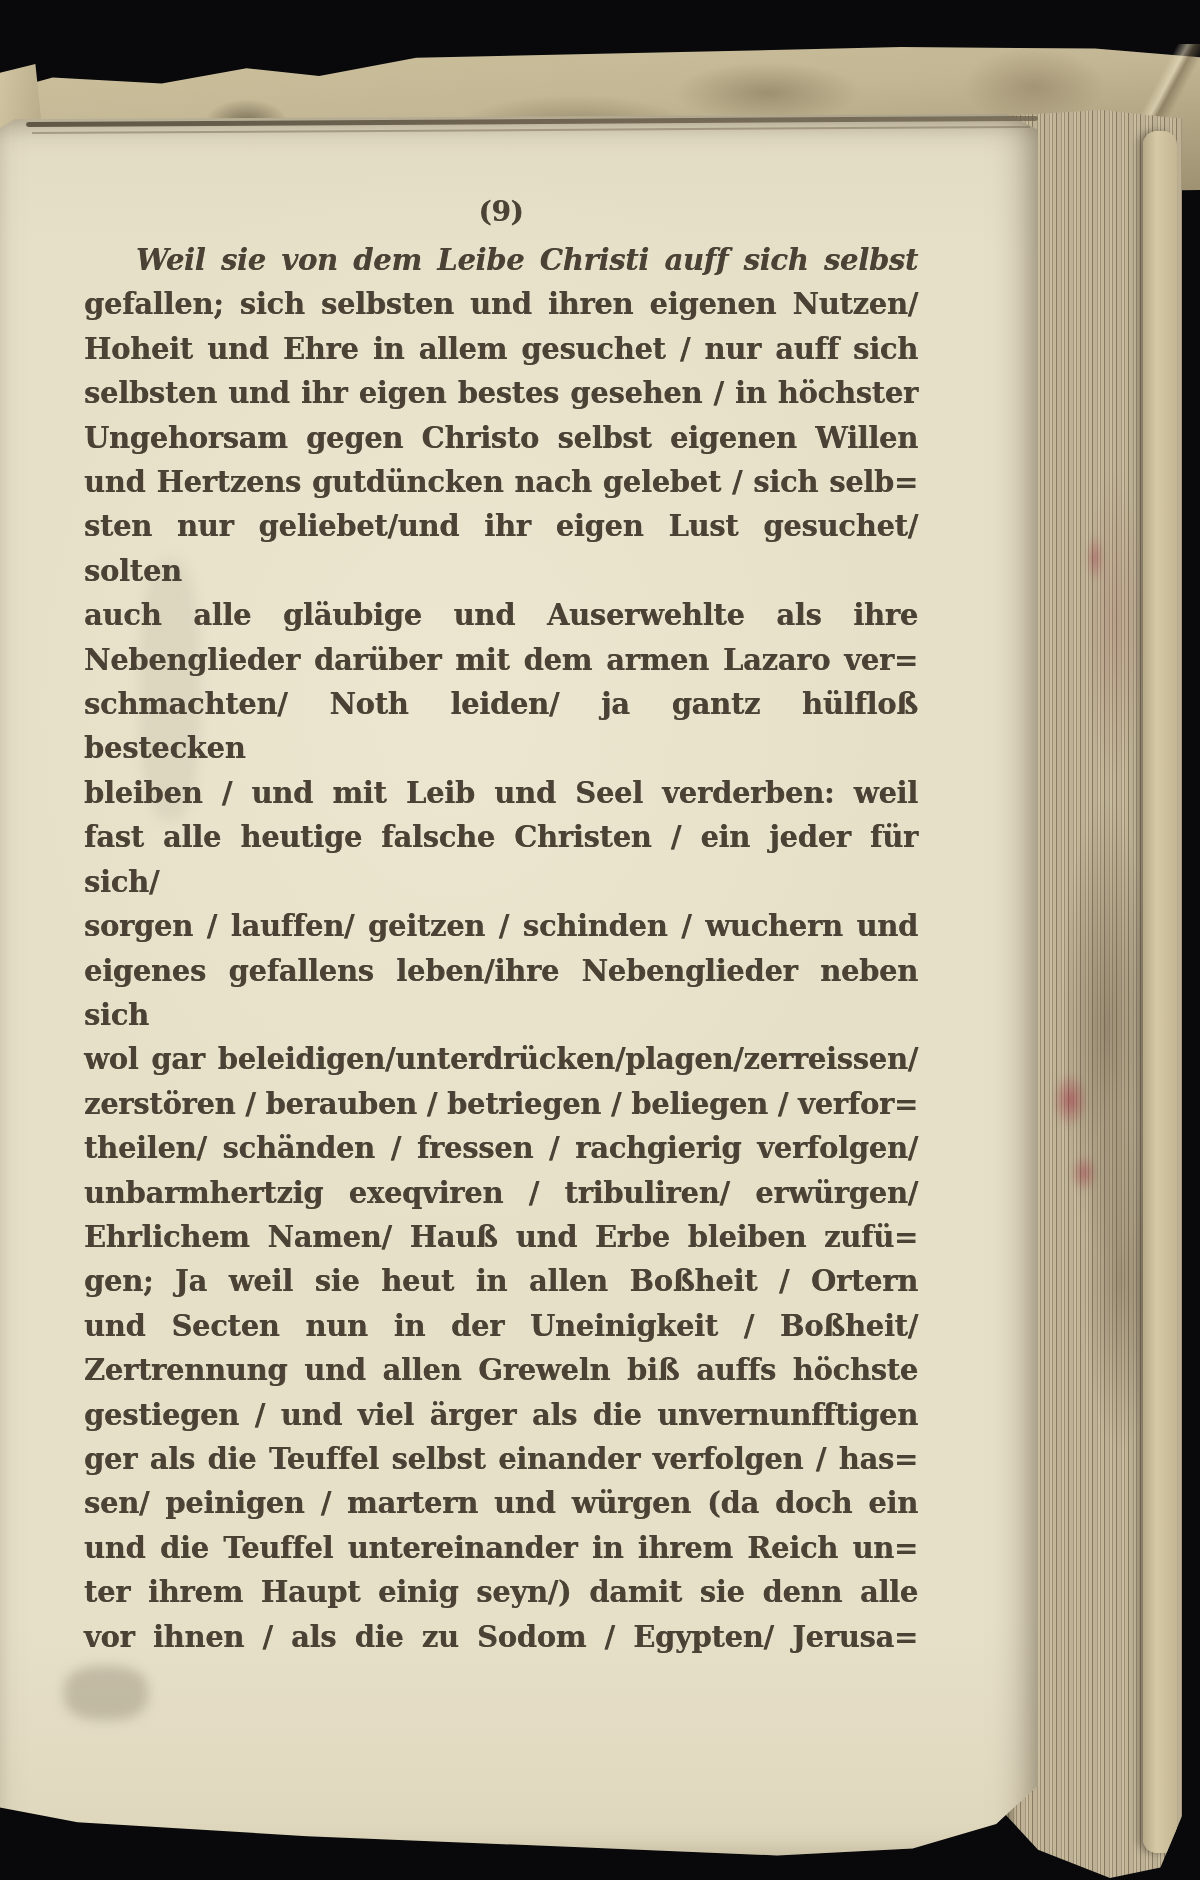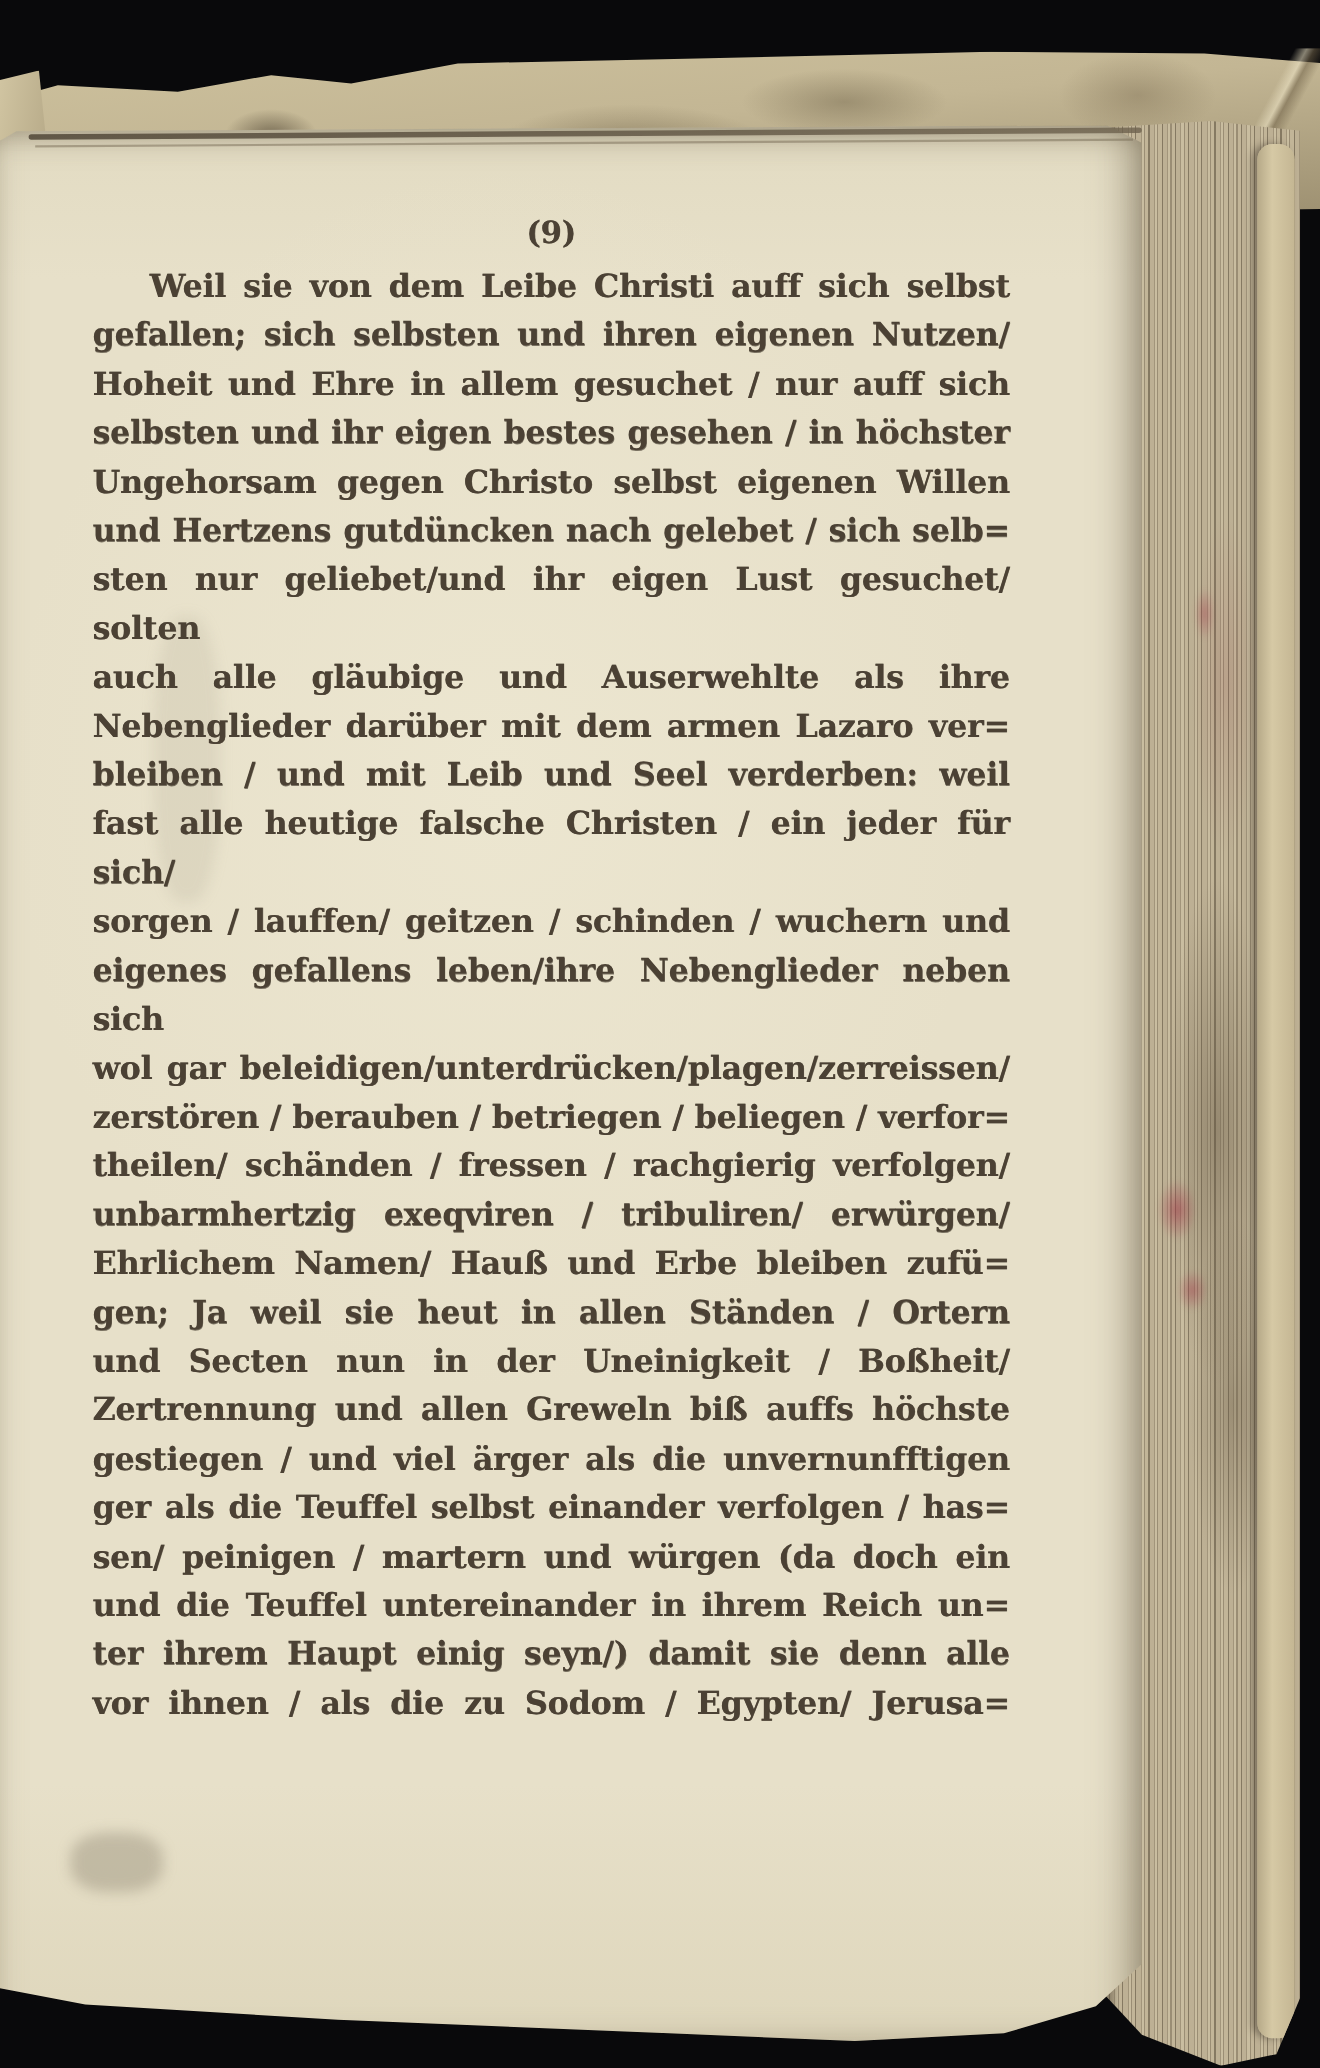--- a/index.html
+++ b/index.html
@@ -120,21 +120,21 @@
   .page-number{
     text-align:center;font-size:28px;height:46px;line-height:40px;
     font-weight:700;
   }
   .lines .line{
     text-align:justify;
     -moz-text-align-last:justify;
     text-align-last:justify;
     white-space:normal;
   }
-  .lines .line:first-child{text-indent:52px;}
+  .lines .line:first-child{text-indent:52px;font-style:italic;}
 </style>
 </head>
 <body>
 
 <div class="scene">
 
   <div class="vellum-top"></div>
   <div class="vellum-left"></div>
   <div class="corner-fold"></div>
 
@@ -157,30 +157,31 @@
     <div class="lines">
         <div class="line">Weil sie von dem Leibe Christi auff sich selbst</div>
         <div class="line">gefallen; sich selbsten und ihren eigenen Nutzen/</div>
         <div class="line">Hoheit und Ehre in allem gesuchet / nur auff sich</div>
         <div class="line">selbsten und ihr eigen bestes gesehen / in höchster</div>
         <div class="line">Ungehorsam gegen Christo selbst eigenen Willen</div>
         <div class="line">und Hertzens gutdüncken nach gelebet / sich selb=</div>
         <div class="line">sten nur geliebet/und ihr eigen Lust gesuchet/ solten</div>
         <div class="line">auch alle gläubige und Auserwehlte als ihre</div>
         <div class="line">Nebenglieder darüber mit dem armen Lazaro ver=</div>
+        <div class="line">schmachten/ Noth leiden/ ja gantz hülfloß bestecken</div>
         <div class="line">bleiben / und mit Leib und Seel verderben: weil</div>
         <div class="line">fast alle heutige falsche Christen / ein jeder für sich/</div>
         <div class="line">sorgen / lauffen/ geitzen / schinden / wuchern und</div>
         <div class="line">eigenes gefallens leben/ihre Nebenglieder neben sich</div>
         <div class="line">wol gar beleidigen/unterdrücken/plagen/zerreissen/</div>
         <div class="line">zerstören / berauben / betriegen / beliegen / verfor=</div>
         <div class="line">theilen/ schänden / fressen / rachgierig verfolgen/</div>
         <div class="line">unbarmhertzig exeqviren / tribuliren/ erwürgen/</div>
         <div class="line">Ehrlichem Namen/ Hauß und Erbe bleiben zufü=</div>
-        <div class="line">gen; Ja weil sie heut in allen Ständen / Ortern</div>
+        <div class="line">gen; Ja weil sie heut in allen Boßheit / Ortern</div>
         <div class="line">und Secten nun in der Uneinigkeit / Boßheit/</div>
         <div class="line">Zertrennung und allen Greweln biß auffs höchste</div>
         <div class="line">gestiegen / und viel ärger als die unvernunfftigen</div>
         <div class="line">ger als die Teuffel selbst einander verfolgen / has=</div>
         <div class="line">sen/ peinigen / martern und würgen (da doch ein</div>
         <div class="line">und die Teuffel untereinander in ihrem Reich un=</div>
         <div class="line">ter ihrem Haupt einig seyn/) damit sie denn alle</div>
         <div class="line">vor ihnen / als die zu Sodom / Egypten/ Jerusa=</div>
       </div>
 

